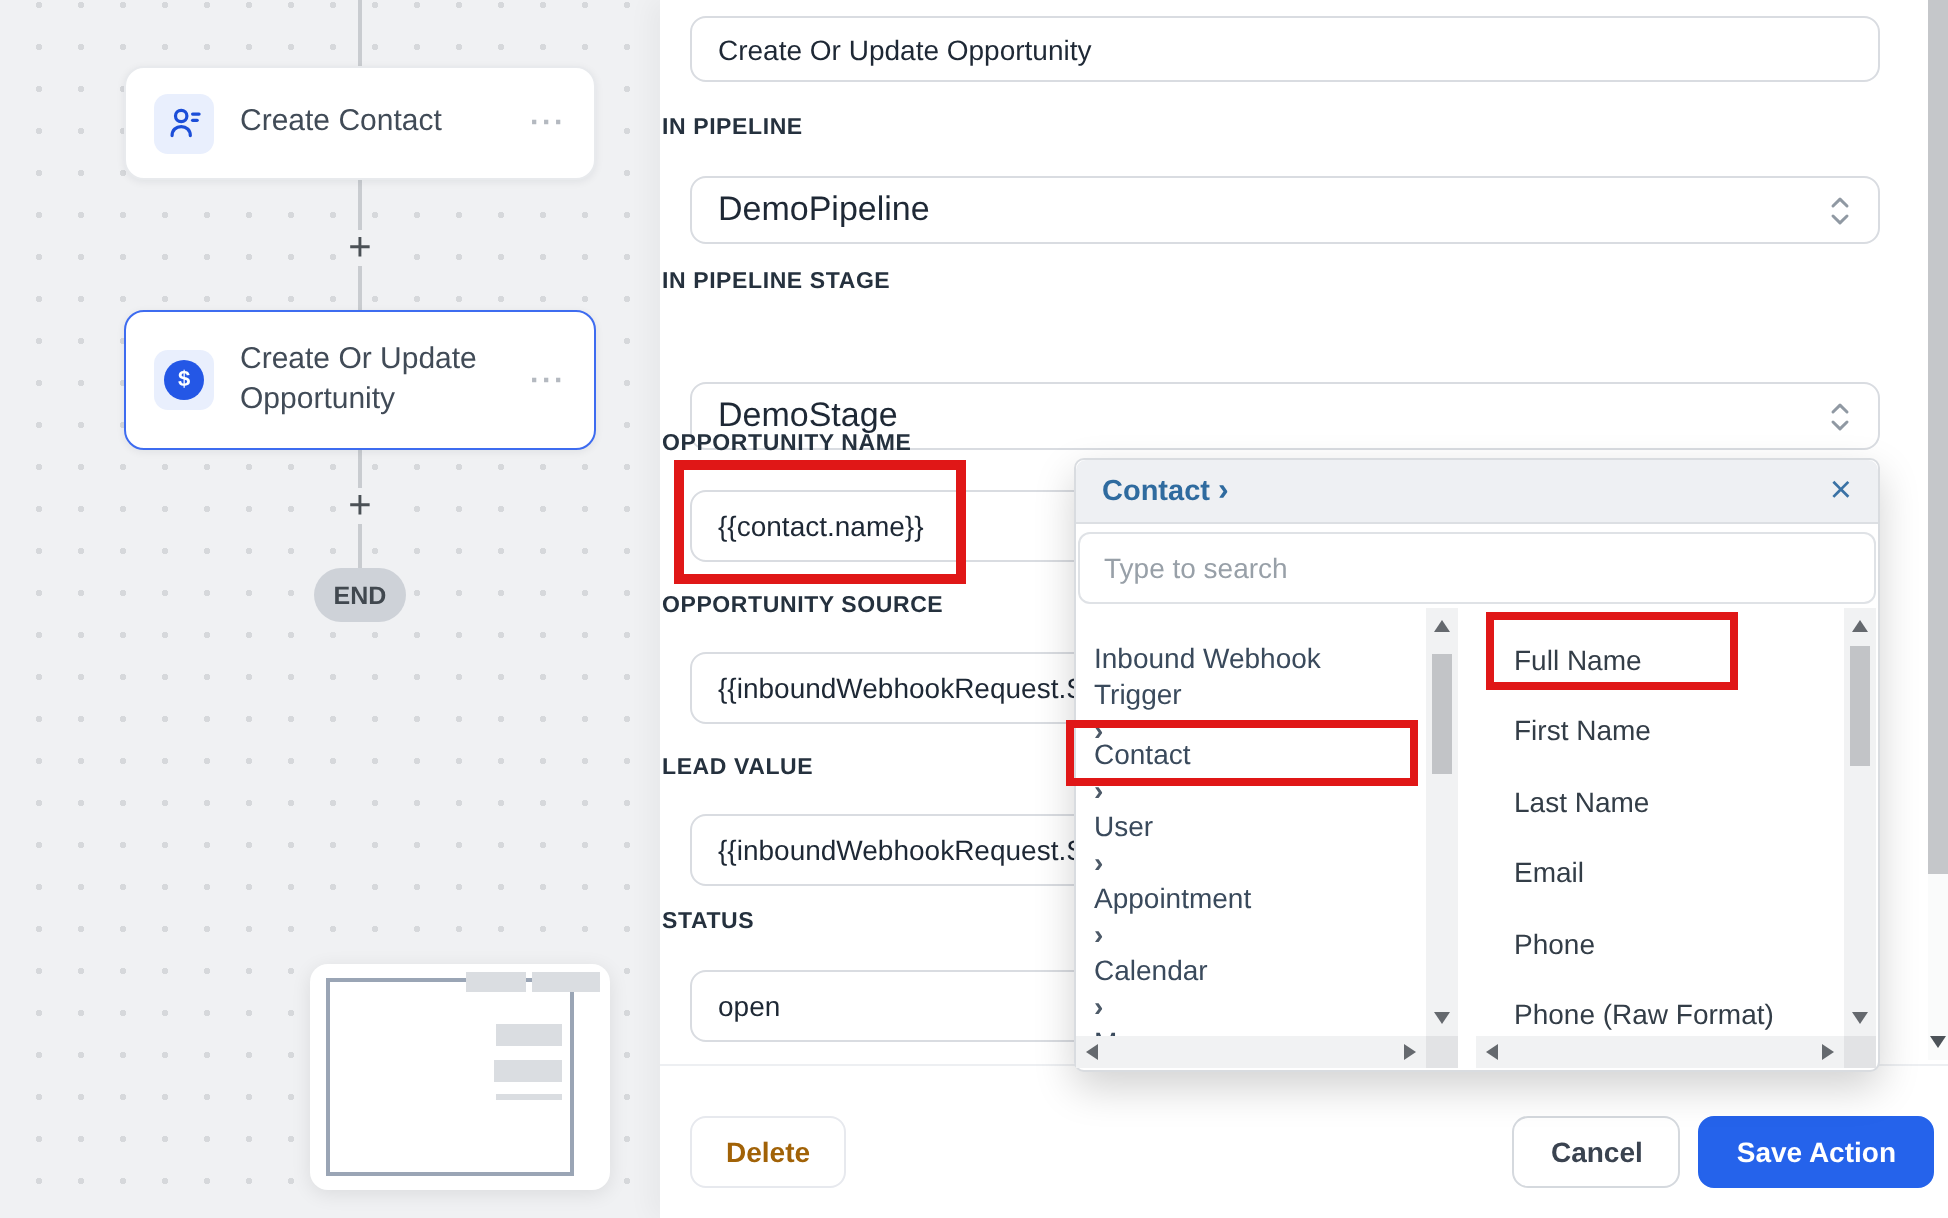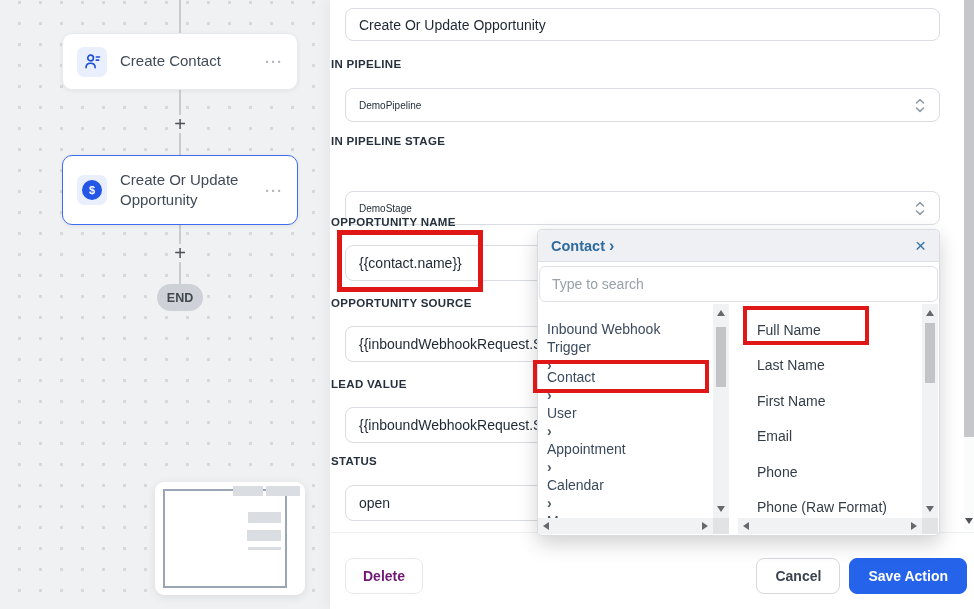--- a/index.html
+++ b/index.html
@@ -44,40 +44,40 @@
   
   .panel { position:absolute; left:330px; top:0; width:644px; height:609px; background:#fff;
     box-shadow:-5px 0 12px rgba(0,0,0,.04); }
   .field-label { position:absolute; left:1px; font-size:11.5px; font-weight:700; color:#25313e;
     letter-spacing:.3px; }
   .text-input { position:absolute; left:15px; width:595px; height:36px; border:1px solid #d9dce1;
     border-radius:8px; padding:0 13px; font-size:14px; color:#1e2835; background:#fff;
     font-family:inherit; outline:none; }
   .select-box { position:absolute; left:15px; width:595px; height:34px; border:1px solid #d9dce1;
     border-radius:8px; padding:0 13px; background:#fff; display:flex; align-items:center;
-    justify-content:space-between; font-size:10px; color:#1e2835; cursor:pointer; }
+    justify-content:space-between; font-size:17px; color:#1e2835; cursor:pointer; }
   .lab1 { top:58px; } .sel1 { top:88px; }
   .lab2 { top:135px; } .sel2 { top:151px;margin-top:40px; }
   .lab3 { top:216px; } .inp3 { top:245px; }
   .lab4 { top:297px; } .inp4 { top:326px; }
   .lab5 { top:378px; } .inp5 { top:407px; }
   .lab6 { top:455px; } .inp6 { top:485px; }
   .inp0 { top:8px; height:33px; }
 
   
   .main-scrollbar { position:absolute; right:0; top:0; width:10px; height:530px; background:#fafbfb; }
   .main-thumb { position:absolute; right:0; top:0; width:10px; height:437px; background:#c5c7ca; }
   .main-arrow { position:absolute; left:1px; top:518px; }
 
   
   .footer { position:absolute; left:0; bottom:0; width:644px; height:77px; background:#fff;
     border-top:1px solid #edeff2; }
   .btn { font-family:inherit; font-size:14px; font-weight:600; border-radius:8px; cursor:pointer; }
   .delete-btn { position:absolute; left:15px; top:25px; height:36px; padding:2px 17px;
-    background:#fff; border:1px solid #e7e9ee; color:#701a75; }
+    background:#fff; border:1px solid #e7e9ee; color:#a16207; }
   .footer-right { position:absolute; right:7px; top:25px; display:flex; gap:9px; }
   .cancel-btn { height:36px; padding:0 18px; background:#fff; border:1px solid #d5d9de; color:#3a4350; }
   .save-btn { height:36px; padding:0 18px; background:#2563eb; border:1px solid #2563eb; color:#fff; }
 
   
   .dropdown { position:absolute; left:537px; top:229px; width:403px; height:307px; background:#fff;
     border:1px solid #d9dce0; border-radius:5px; box-shadow:0 8px 20px rgba(0,0,0,.18); z-index:5; }
   .dd-header { height:32px; background:#eef0f3; border-bottom:1px solid #dcdfe3;
     border-radius:5px 5px 0 0; display:flex; align-items:center; justify-content:space-between;
     padding:0 13px; }
@@ -263,22 +263,22 @@
       <div class="hscroll">
         <div class="tri tri-left"></div>
         <div class="tri tri-right"></div>
       </div>
       <div class="sb-corner"></div>
     </div>
 
     <div class="dd-pane pane-right">
       <div class="dd-list">
         <div class="dd-field">Full Name</div>
+        <div class="dd-field">First Name</div>
         <div class="dd-field">Last Name</div>
-        <div class="dd-field">First Name</div>
         <div class="dd-field">Email</div>
         <div class="dd-field">Phone</div>
         <div class="dd-field">Phone (Raw Format)</div>
       </div>
       <div class="vscroll">
         <div class="tri tri-up"></div>
         <div class="vthumb vt-r"></div>
         <div class="tri tri-down"></div>
       </div>
       <div class="hscroll">

